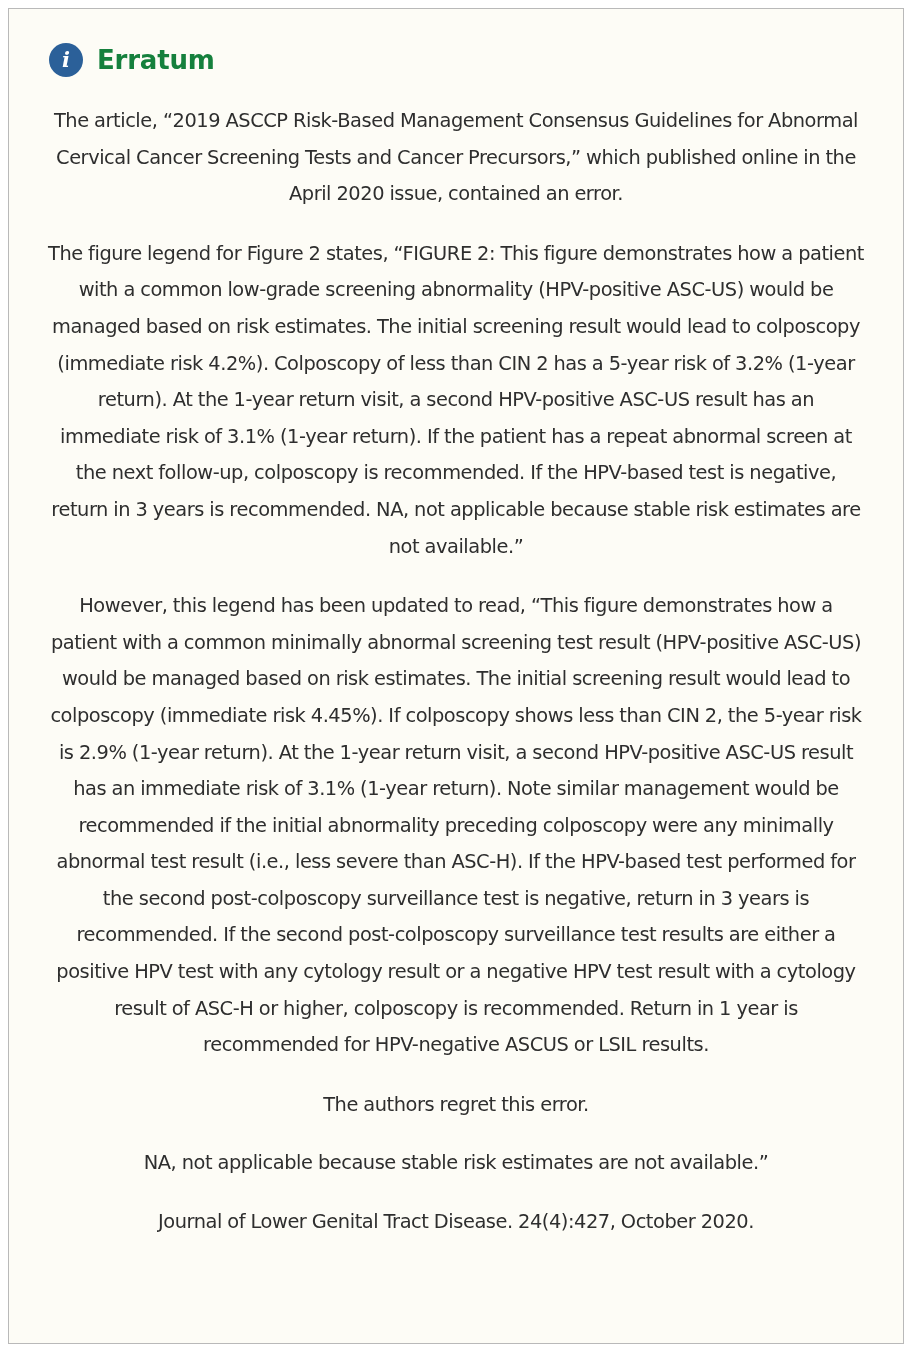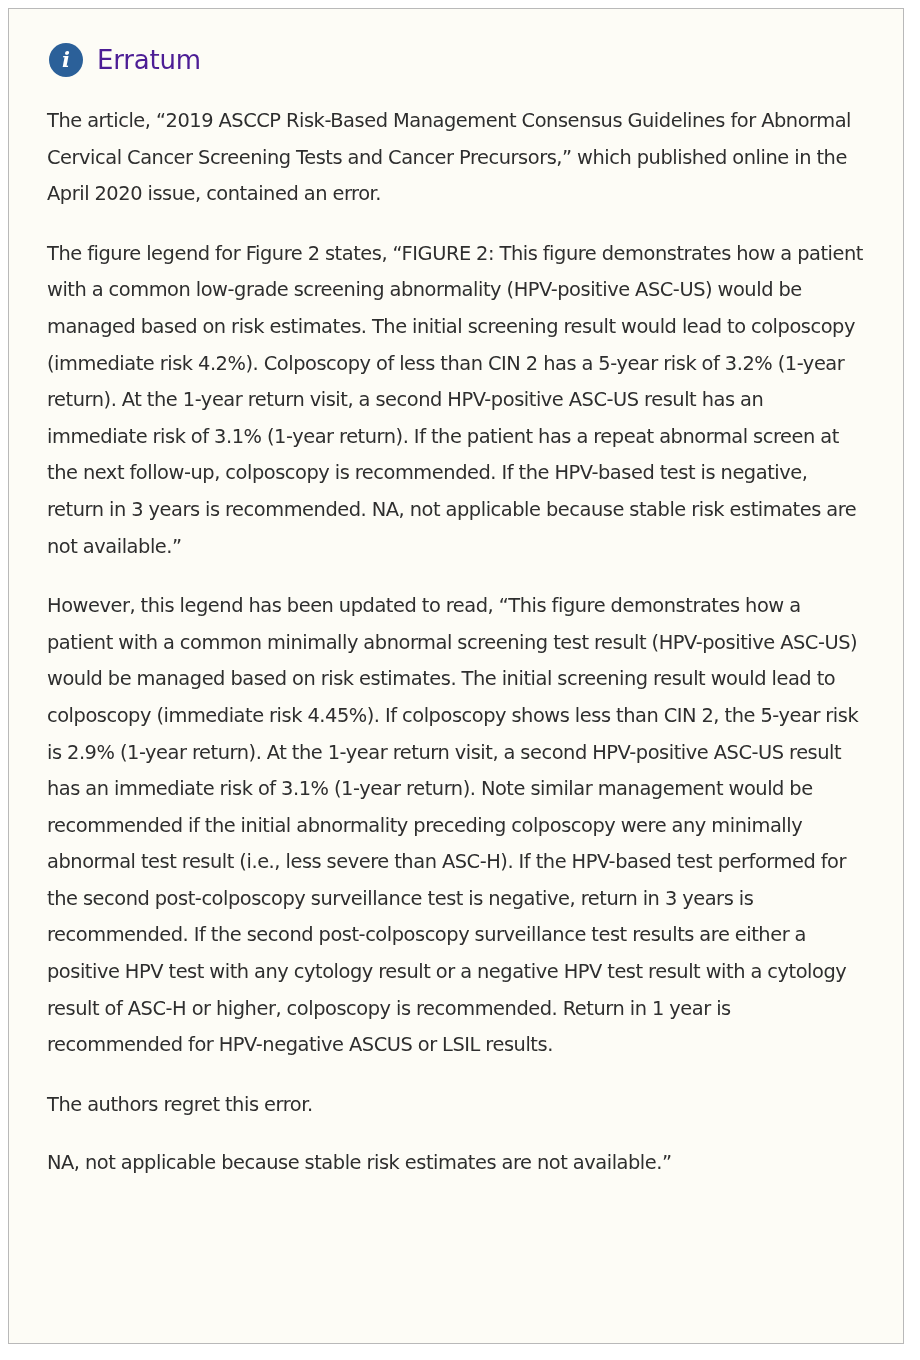--- a/index.html
+++ b/index.html
@@ -57,33 +57,33 @@
     font-weight: 700;
     font-size: 21px;
     line-height: 1;
     position: relative;
     top: -1px;
   }
 
   .erratum-title {
     font-family: "DejaVu Sans", sans-serif;
     font-size: 26px;
-    font-weight: 400;
-    color: #4c1d95;
+    font-weight: 700;
+    color: #15803d;
     letter-spacing: -0.2px;
   }
 
   .body-text p {
     margin: 0 0 23px 0;
     font-family: "DejaVu Sans", sans-serif;
     font-size: 19.4px;
     line-height: 36.6px;
     color: #2e2e2e;
     letter-spacing: -0.45px;
-    text-align: left;
+    text-align: center;
     word-spacing: -0.3px;
   }
 
   .body-text p.short-gap {
     margin-bottom: 22px;
   }
 
   .citation {
     margin: 0;
     font-family: "DejaVu Sans", sans-serif;
@@ -106,16 +106,17 @@
       </div>
       <div class="erratum-title">Erratum</div>
     </div>
 
     <div class="body-text">
       <p>The article, “2019 ASCCP Risk-Based Management Consensus Guidelines for Abnormal Cervical Cancer Screening Tests and Cancer Precursors,” which published online in the April 2020 issue, contained an error.</p>
       <p>The figure legend for Figure 2 states, “FIGURE 2: This figure demonstrates how a patient with a common low-grade screening abnormality (HPV-positive ASC-US) would be managed based on risk estimates. The initial screening result would lead to colposcopy (immediate risk 4.2%). Colposcopy of less than CIN 2 has a 5-year risk of 3.2% (1-year return). At the 1-year return visit, a second HPV-positive ASC-US result has an immediate risk of 3.1% (1-year return). If the patient has a repeat abnormal screen at the next follow-up, colposcopy is recommended. If the HPV-based test is negative, return in 3 years is recommended. NA, not applicable because stable risk estimates are not available.”</p>
       <p>However, this legend has been updated to read, “This figure demonstrates how a patient with a common minimally abnormal screening test result (HPV-positive ASC-US) would be managed based on risk estimates. The initial screening result would lead to colposcopy (immediate risk 4.45%). If colposcopy shows less than CIN 2, the 5-year risk is 2.9% (1-year return). At the 1-year return visit, a second HPV-positive ASC-US result has an immediate risk of 3.1% (1-year return). Note similar management would be recommended if the initial abnormality preceding colposcopy were any minimally abnormal test result (i.e., less severe than ASC-H). If the HPV-based test performed for the second post-colposcopy surveillance test is negative, return in 3 years is recommended. If the second post-colposcopy surveillance test results are either a positive HPV test with any cytology result or a negative HPV test result with a cytology result of ASC-H or higher, colposcopy is recommended. Return in 1 year is recommended for HPV-negative ASCUS or LSIL results.</p>
       <p class="short-gap">The authors regret this error.</p>
       <p class="short-gap">NA, not applicable because stable risk estimates are not available.”</p>
+      <p class="citation">Journal of Lower Genital Tract Disease. 24(4):427, October 2020.</p>
     </div>
 
   </div>
 </div>
 
 </body></html>

